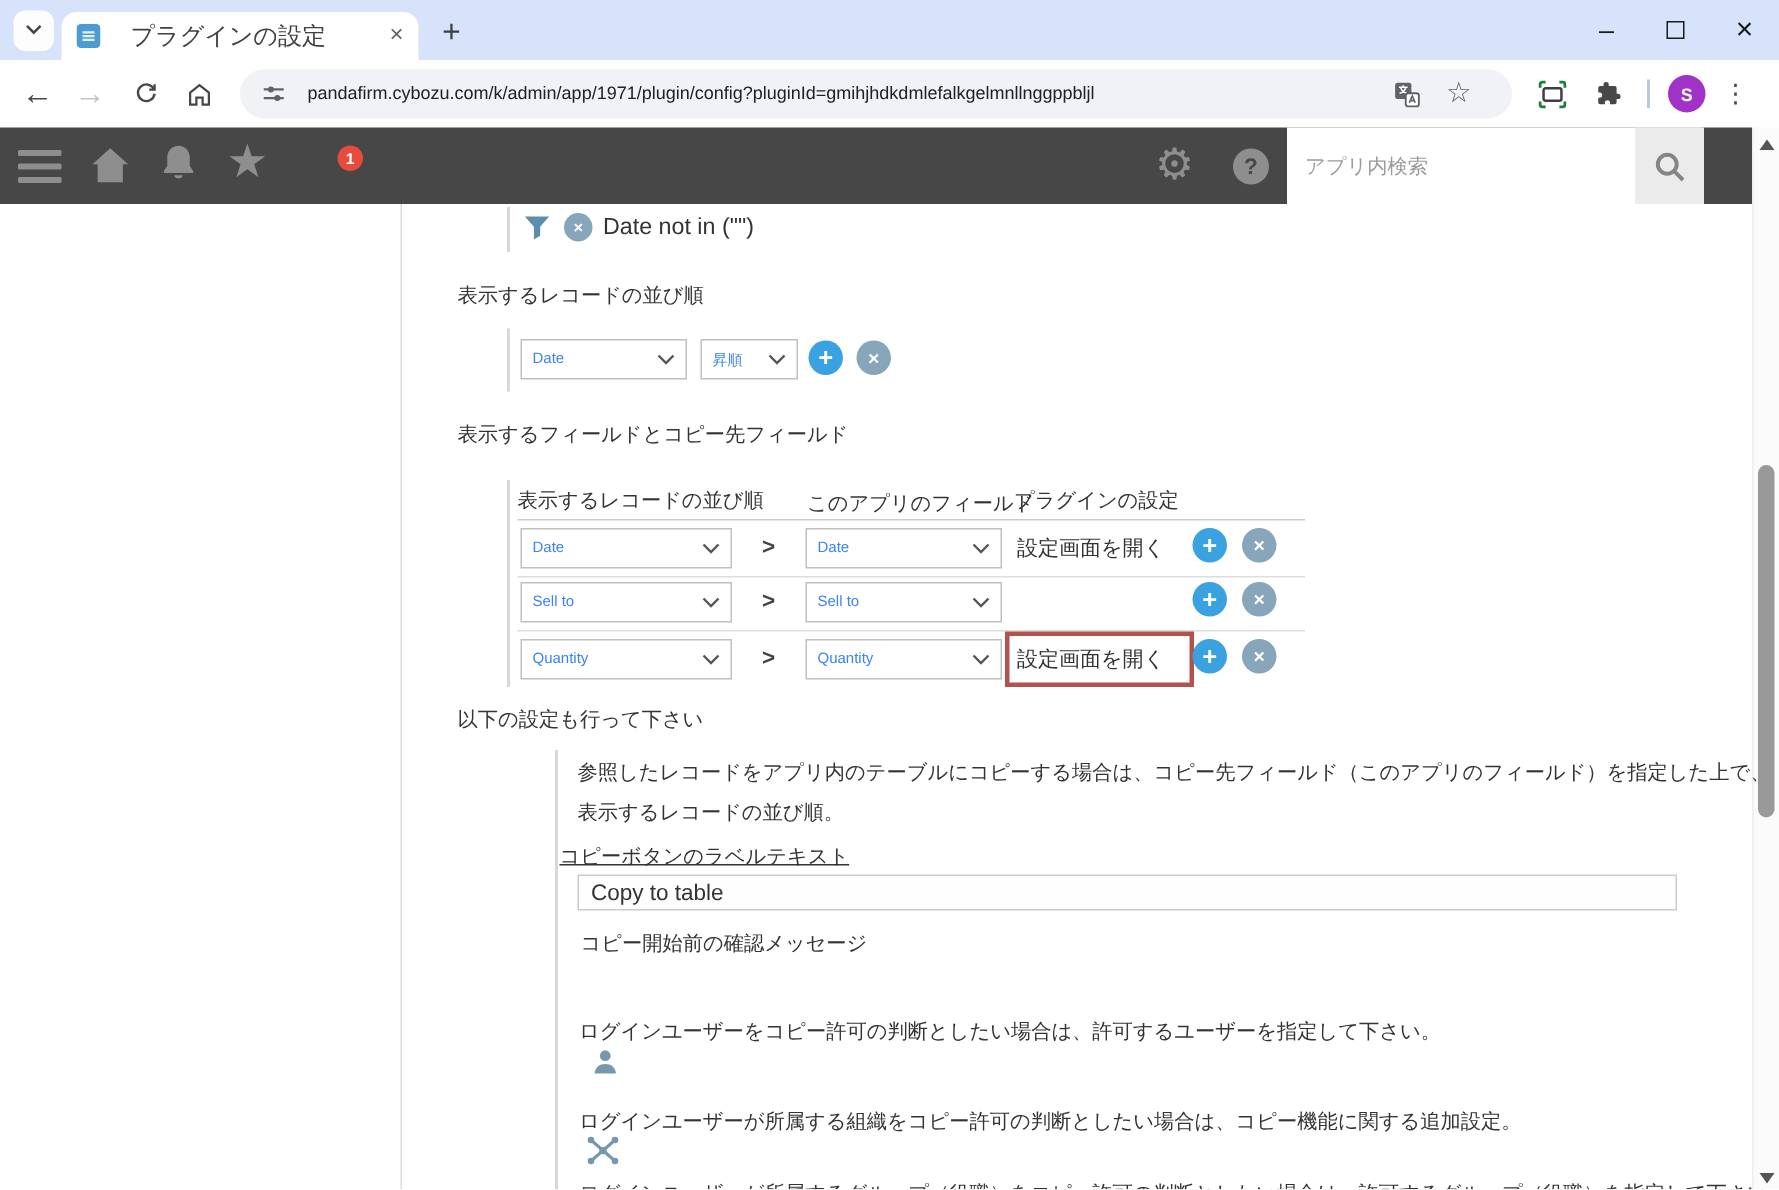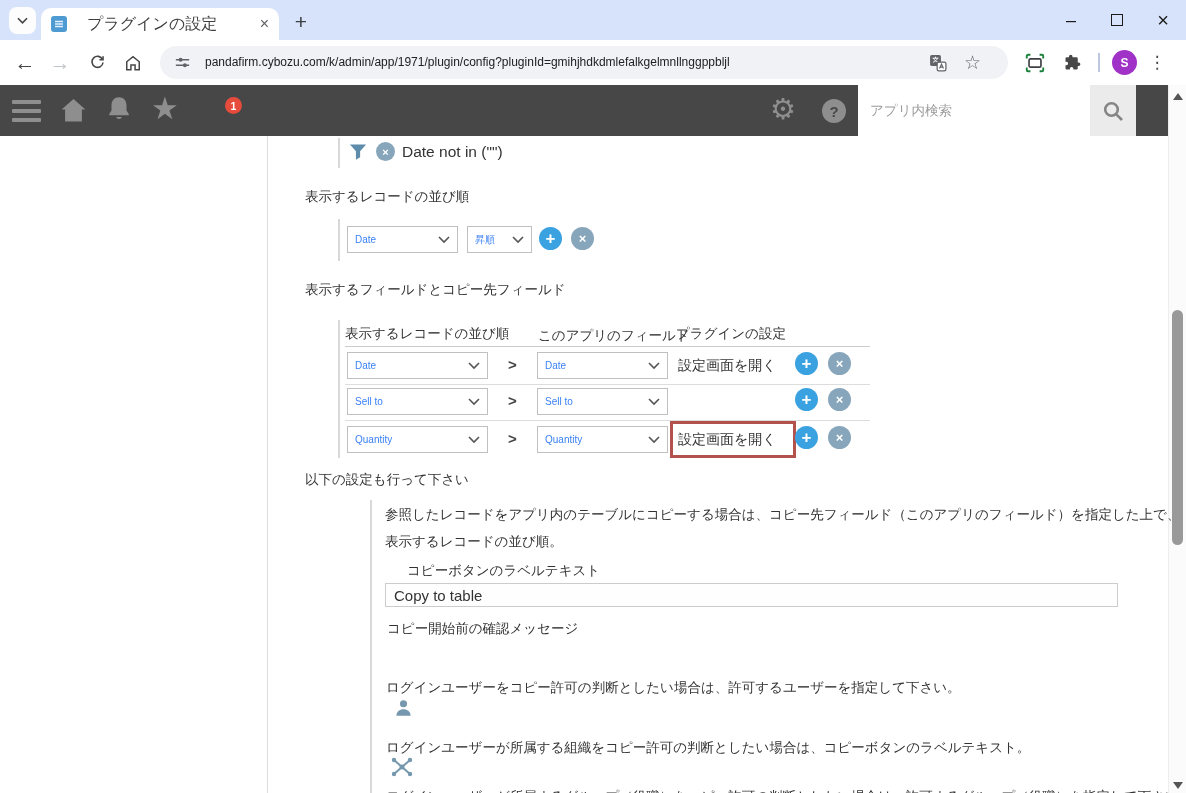--- a/index.html
+++ b/index.html
@@ -273,34 +273,34 @@
     <span style="font-size:14px;color:#333;white-space:nowrap;">設定画面を開く</span>
   </div>
   <div class="circlebtn addbtn" style="left:795px;top:426px;">+</div>
   <div class="circlebtn delbtn" style="left:828px;top:426px;">×</div>
 
   <div class="abs jtext" style="left:305px;top:471px;">以下の設定も行って下さい</div>
   <div class="vline" style="left:370px;top:500px;height:293px;"></div>
   <div class="abs jtext" style="left:385px;top:506px;">参照したレコードをアプリ内のテーブルにコピーする場合は、コピー先フィールド（このアプリのフィールド）を指定した上で、</div>
   <div class="abs jtext" style="left:385px;top:533px;">表示するレコードの並び順。</div>
 
-  <div class="abs jtext" style="left:407px;top:562px;">コピーボタンのラベルテキスト</div>
+  <div class="abs jtext" style="left:373px;top:562px;text-decoration:underline;">コピーボタンのラベルテキスト</div>
   <input class="cfginput" style="top: 583px;" value="Copy to table">
 
   <div class="abs jtext" style="left:387px;top:620px;">コピー開始前の確認メッセージ</div>
 
   <div class="abs jtext" style="left:386px;top:679px;">ログインユーザーをコピー許可の判断としたい場合は、許可するユーザーを指定して下さい。</div>
   <div class="abs" style="left:393px;top:698px;">
     <svg width="21" height="21" viewBox="0 0 20 20">
         <circle cx="10" cy="5.5" r="3.4" fill="#7598ae"></circle>
         <path d="M3.2 16.8c.4-4 3.2-6 6.8-6s6.4 2 6.8 6z" fill="#7598ae"></path>
       </svg>
   </div>
 
-  <div class="abs jtext" style="left:386px;top:739px;">ログインユーザーが所属する組織をコピー許可の判断としたい場合は、コピーボタンのラベルテキスト。</div>
+  <div class="abs jtext" style="left:386px;top:739px;">ログインユーザーが所属する組織をコピー許可の判断としたい場合は、コピー機能に関する追加設定。</div>
   <div class="abs" style="left:390px;top:756px;">
     <svg width="24" height="22" viewBox="0 0 24 22">
         <path d="M12 11 4 4M12 11l8-7M12 11l-8 7M12 11l8 7" stroke="#7598ae" stroke-width="2"></path>
         <circle cx="4" cy="4" r="2.2" fill="#7598ae"></circle>
         <circle cx="20" cy="4" r="2.2" fill="#7598ae"></circle>
         <circle cx="4" cy="18" r="2.2" fill="#7598ae"></circle>
         <circle cx="20" cy="18" r="2.2" fill="#7598ae"></circle>
         <circle cx="12" cy="11" r="2.5" fill="#7598ae"></circle>
       </svg>
   </div>

